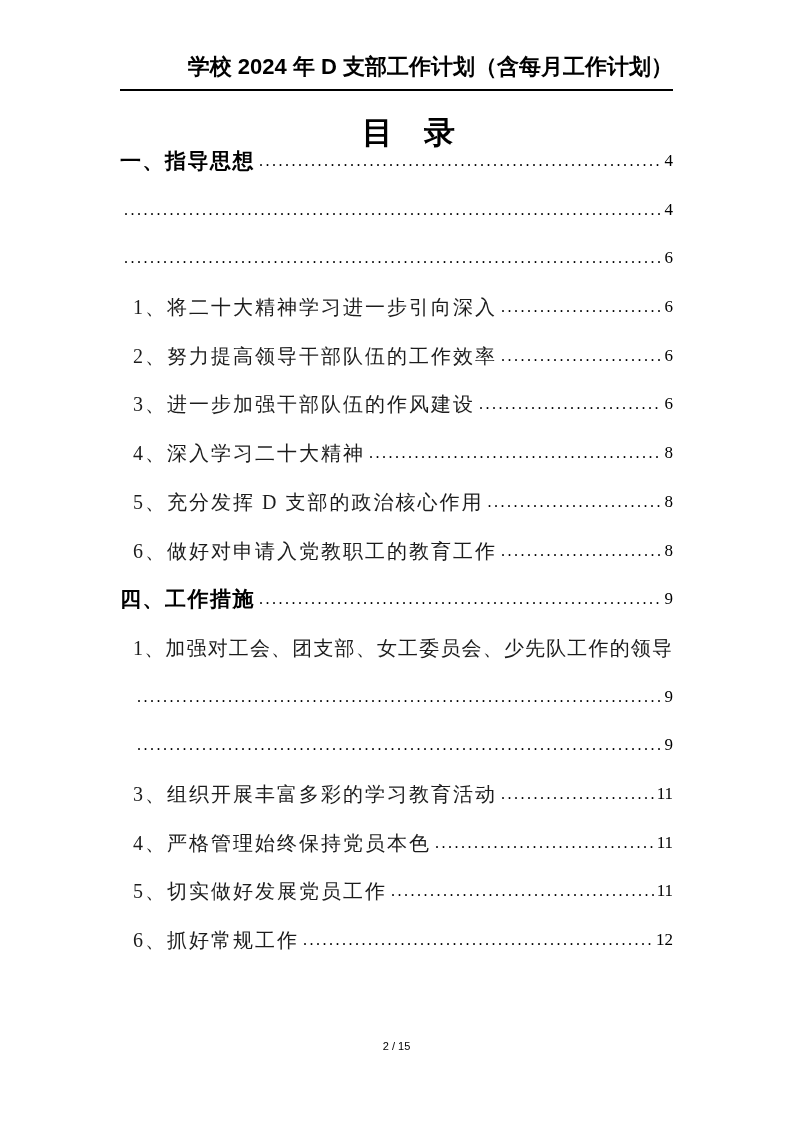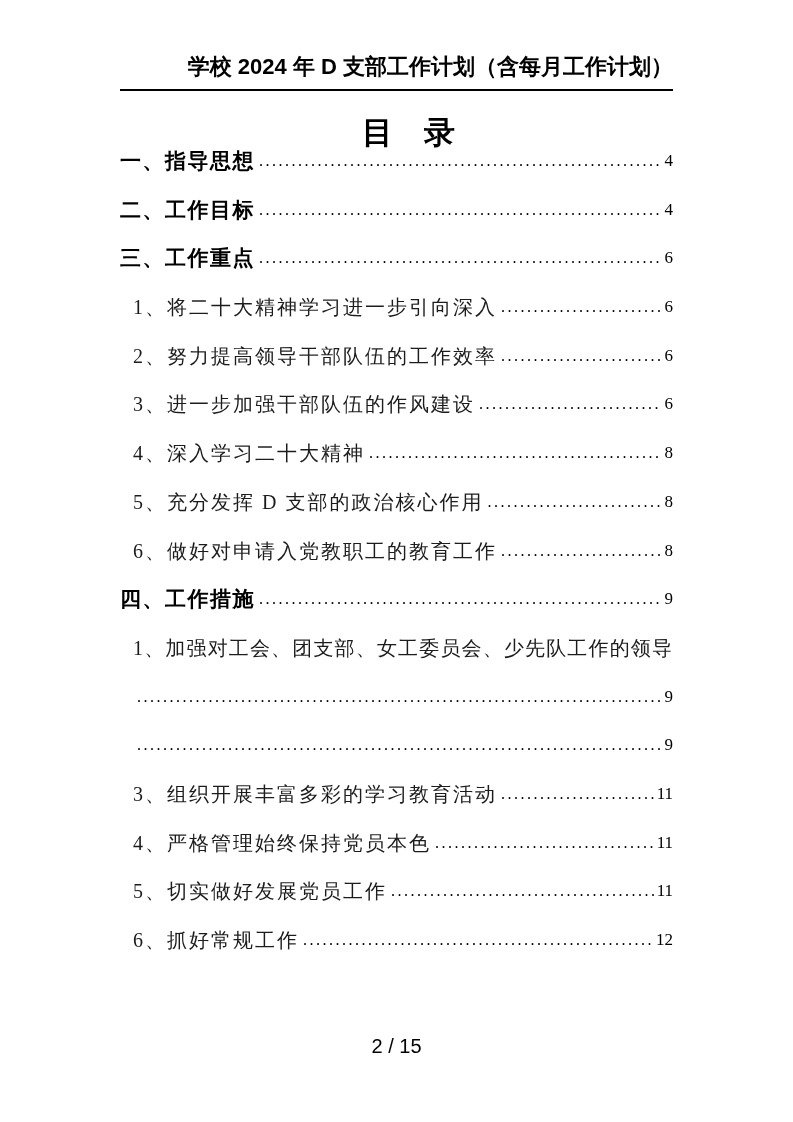--- a/index.html
+++ b/index.html
@@ -95,21 +95,21 @@
     text-align:justify;
     text-align-last:justify;
     letter-spacing:1px;
   }
   
   .doc-footer{
     position:absolute;
     left:0;top:1036px;width:793px;
     text-align:center;
     font-family:"Liberation Sans", sans-serif;
-    font-size:20px;
+    font-size:11px;
     line-height:20px;
     color:#000;
   }
 </style>
 </head>
 <body>
 
 <div class="page">
 
   <div class="doc-header">
@@ -121,27 +121,25 @@
 
   <div class="toc">
 
     <div class="row l1">
       <span class="t">一、指导思想</span>
       <span class="dots"></span>
       <span class="p">4</span>
     </div>
 
     <div class="row l1">
-      <span class="t">二、工作目标</span>
       <span class="dots"></span>
       <span class="p">4</span>
     </div>
 
     <div class="row l1">
-      <span class="t">三、工作重点</span>
       <span class="dots"></span>
       <span class="p">6</span>
     </div>
 
     <div class="row l2">
       <span class="t">1、将二十大精神学习进一步引向深入</span>
       <span class="dots"></span>
       <span class="p">6</span>
     </div>
 

